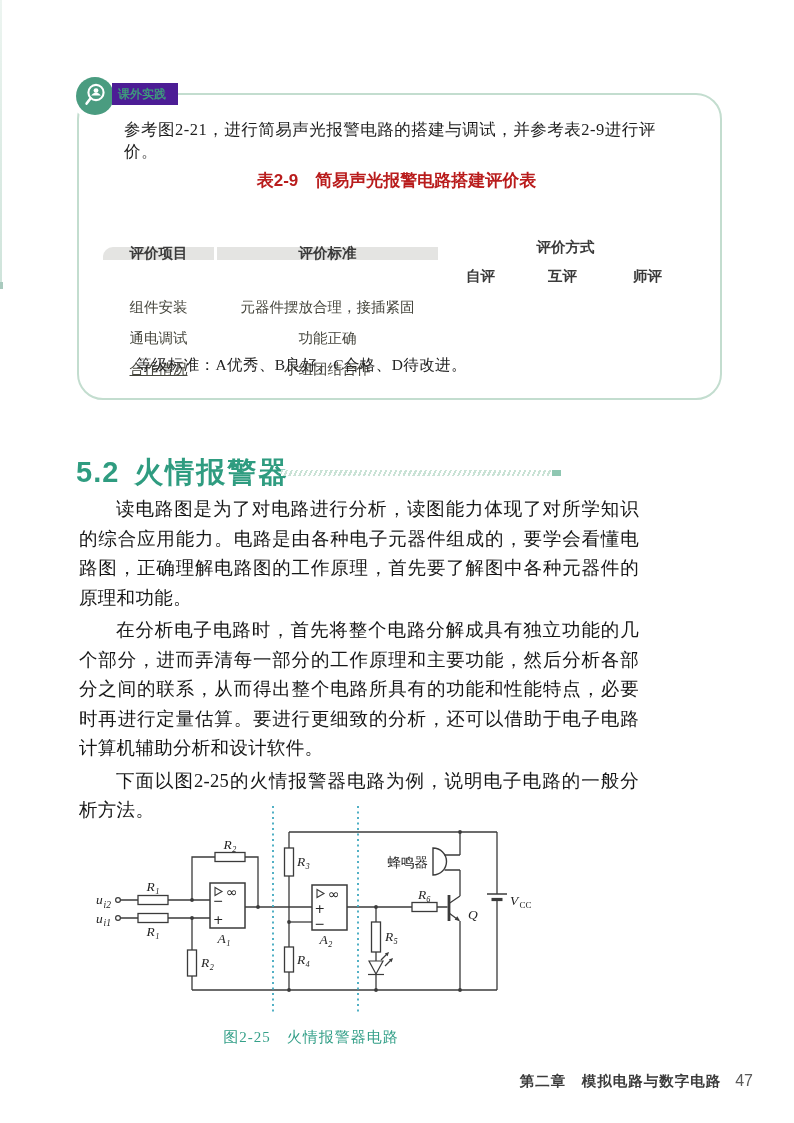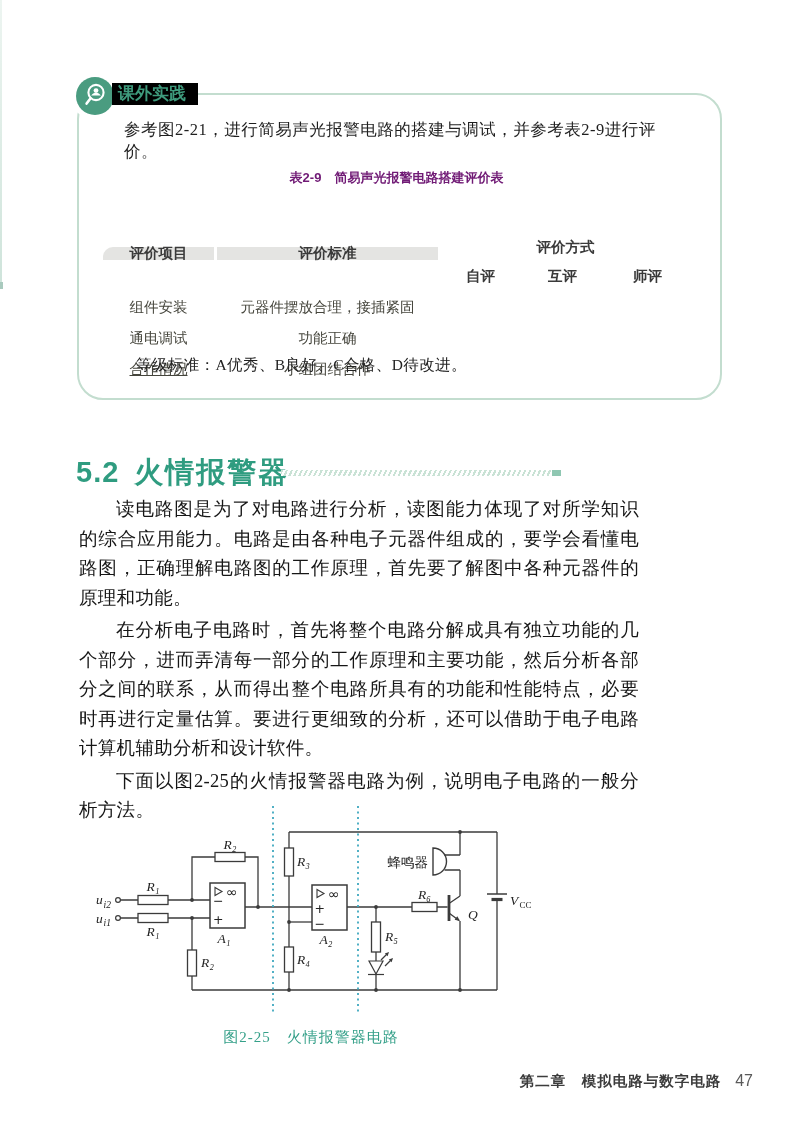--- a/index.html
+++ b/index.html
@@ -10,30 +10,30 @@
   }
   .edge-line { position:absolute; left:0; top:0; width:2px; height:282px;
     background:linear-gradient(to bottom,#edf5f1,#cfe4db); }
   .edge-nub { position:absolute; left:0; top:282px; width:3px; height:7px; background:#a9cabe; }
 
   
   .practice-border { position:absolute; left:77px; top:93px; width:645px; height:307px;
     border:2px solid #c3ddcf; border-radius:26px; }
   .practice-icon { position:absolute; left:76px; top:77px; width:38px; height:38px;
     border-radius:50%; background:#4a9c80; box-shadow:0 0 0 5px #ffffff; }
-  .practice-title { position:absolute; left:112px; top:83px; background:#000000;
+  .practice-title { position:absolute; left:112px; top:83px; background:#4c1d95;
     padding:0 12px 0 6px; font-family:"Liberation Sans","DejaVu Sans",sans-serif;
-    font-weight:bold; font-size:17px; color:#3e9a7c; line-height:22px; }
+    font-weight:bold; font-size:12px; color:#3e9a7c; line-height:22px; }
   .practice-intro { position:absolute; left:124px; top:119px; width:545px;
     font-size:16.5px; color:#1f1f1f; letter-spacing:0.5px; }
 
   
   .table-title { position:absolute; left:103px; top:169px; width:587px; text-align:center;
     font-family:"Liberation Sans","DejaVu Sans",sans-serif; font-weight:bold;
-    font-size:13px; color:#701a75; }
+    font-size:17px; color:#b91c1c; }
   .eval-table { position:absolute; left:103px; top:203px; width:587px;
     display:grid; grid-template-columns:111px 221px 79px 79px 85px;
     grid-template-rows:26px 28px 28px 28px 28px; gap:3px; }
   .cell { display:flex; align-items:center; justify-content:center;margin-top:44px; }
   .th { background:#e4e4e2; font-family:"Liberation Sans","DejaVu Sans",sans-serif;
     font-weight:bold; font-size:14.5px; color:#3a3a3a; }
   .td { background:#f0efed; font-size:14.5px; color:#45453c; }
   .c-item { grid-column:1; grid-row:1/3; border-top-left-radius:10px; }
   .c-std  { grid-column:2; grid-row:1/3; }
   .c-method { grid-column:3/6; grid-row:1; border-top-right-radius:10px; }

